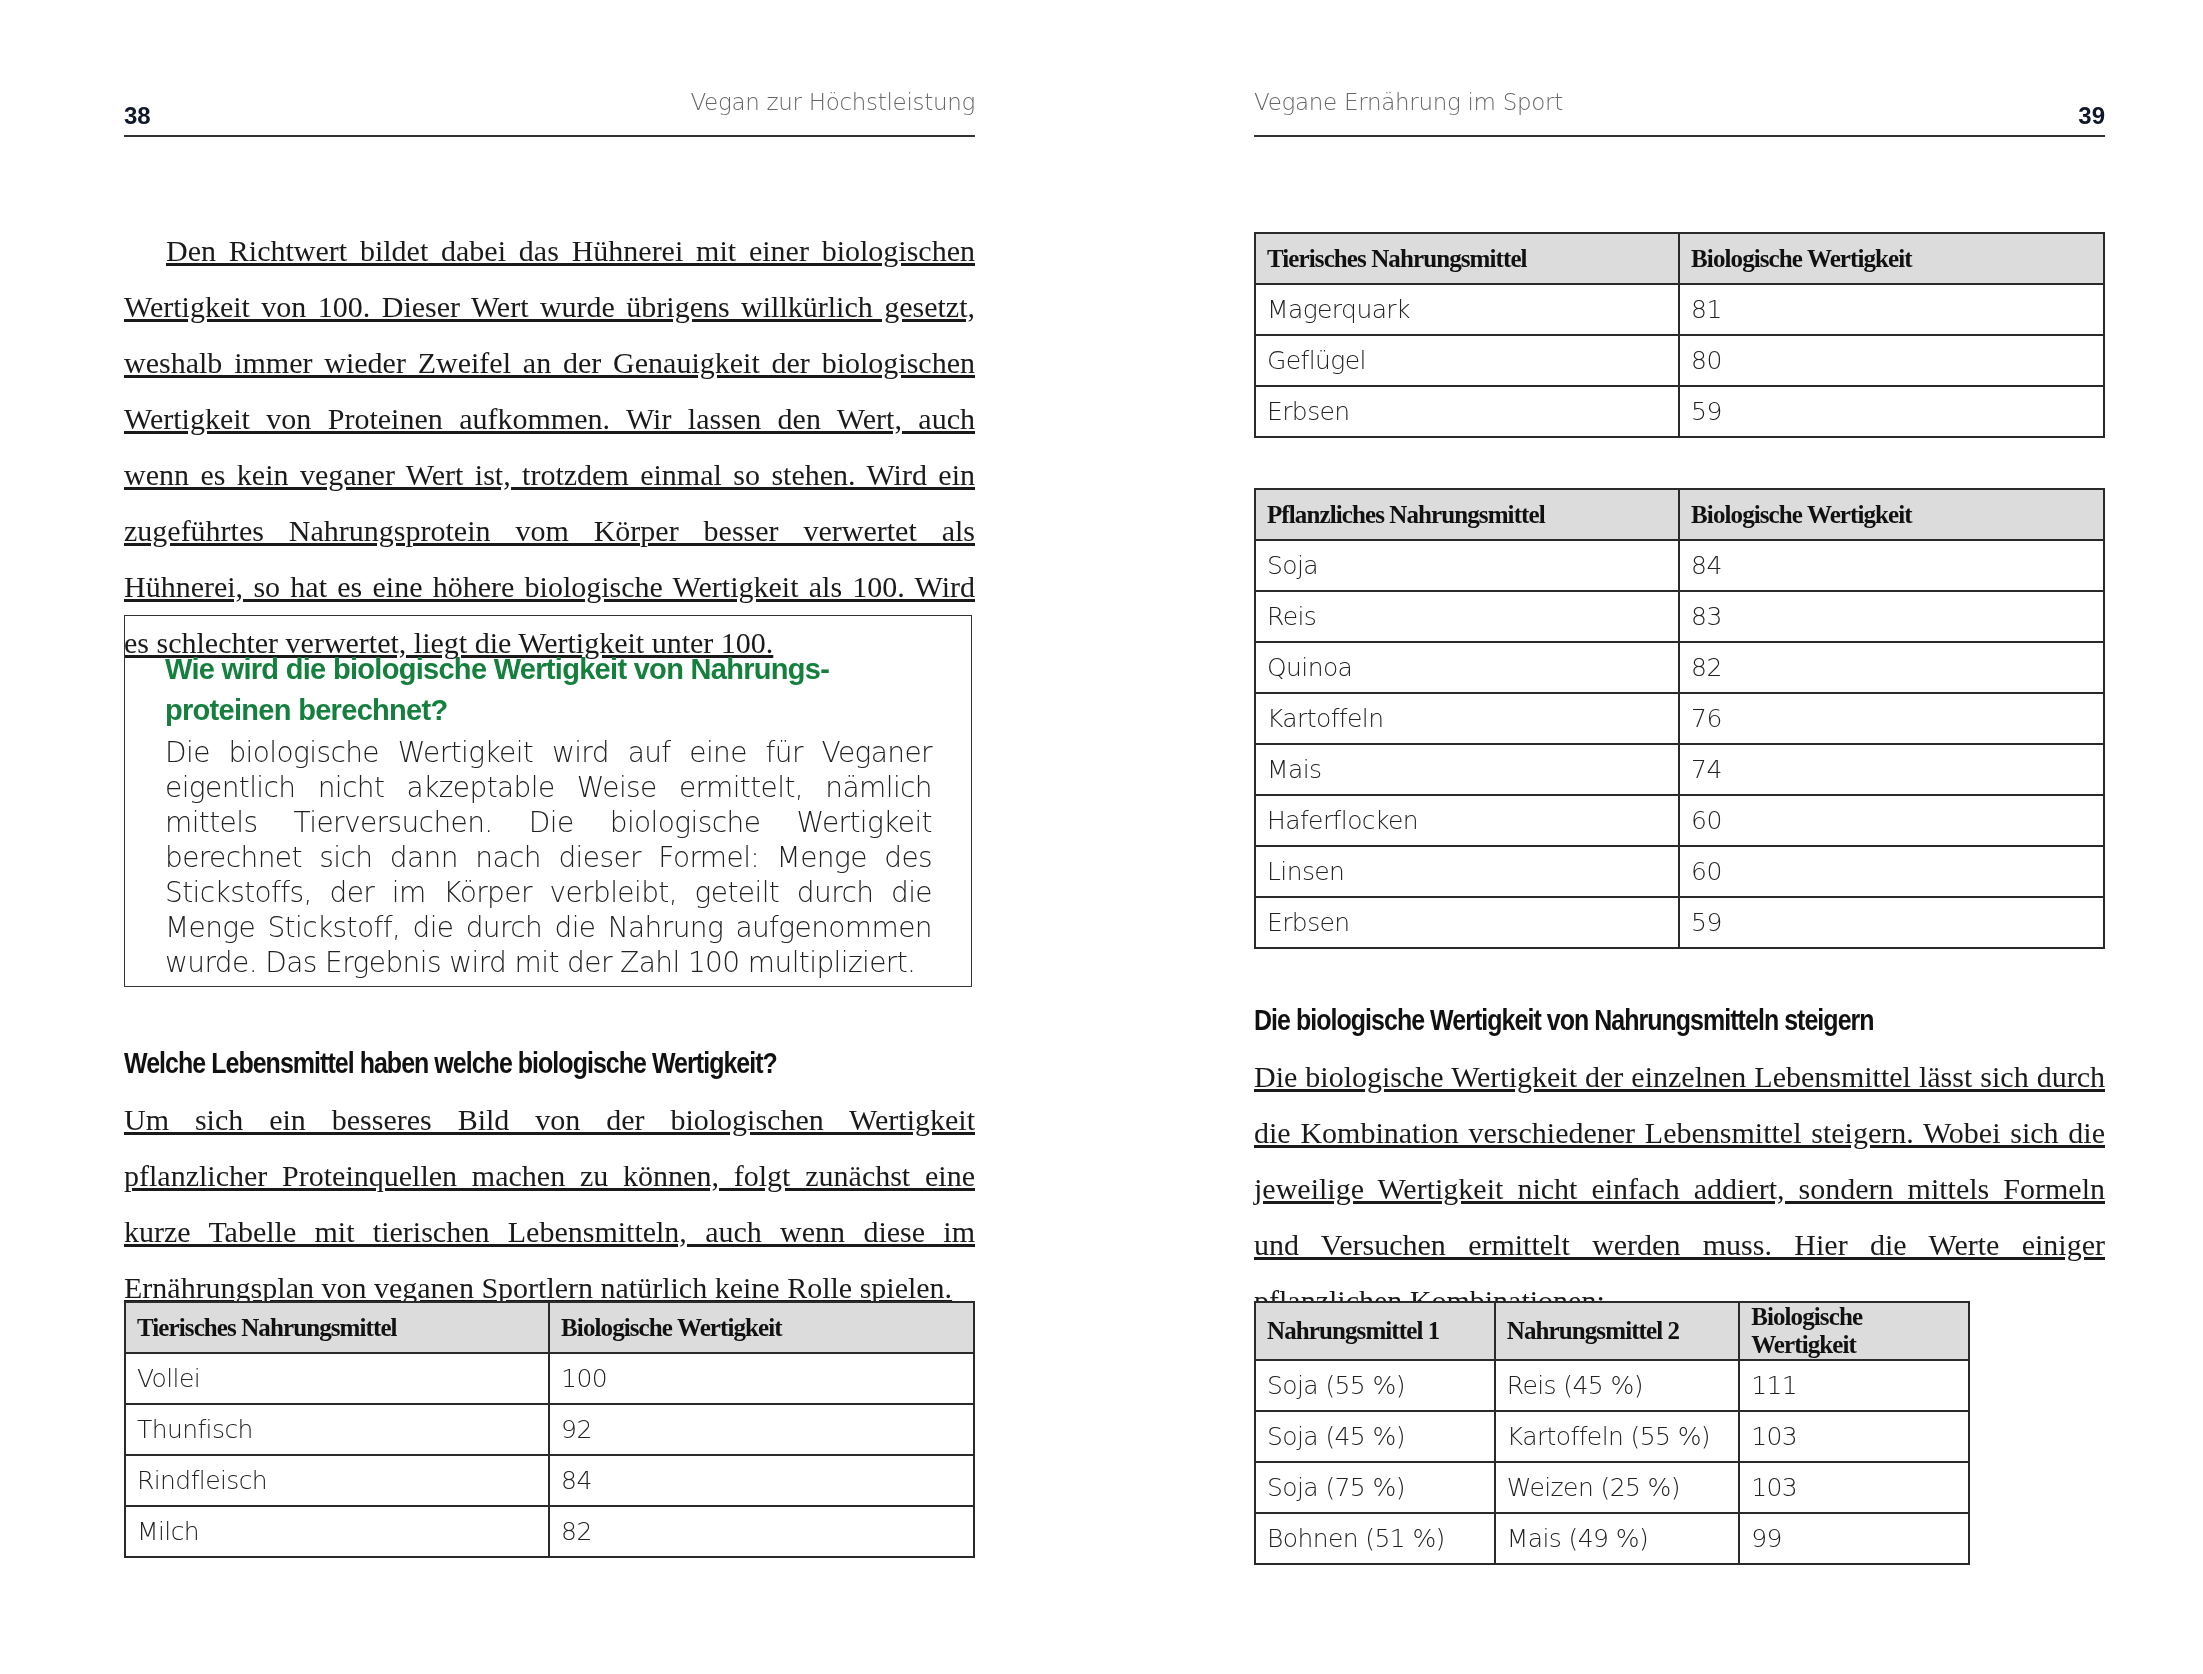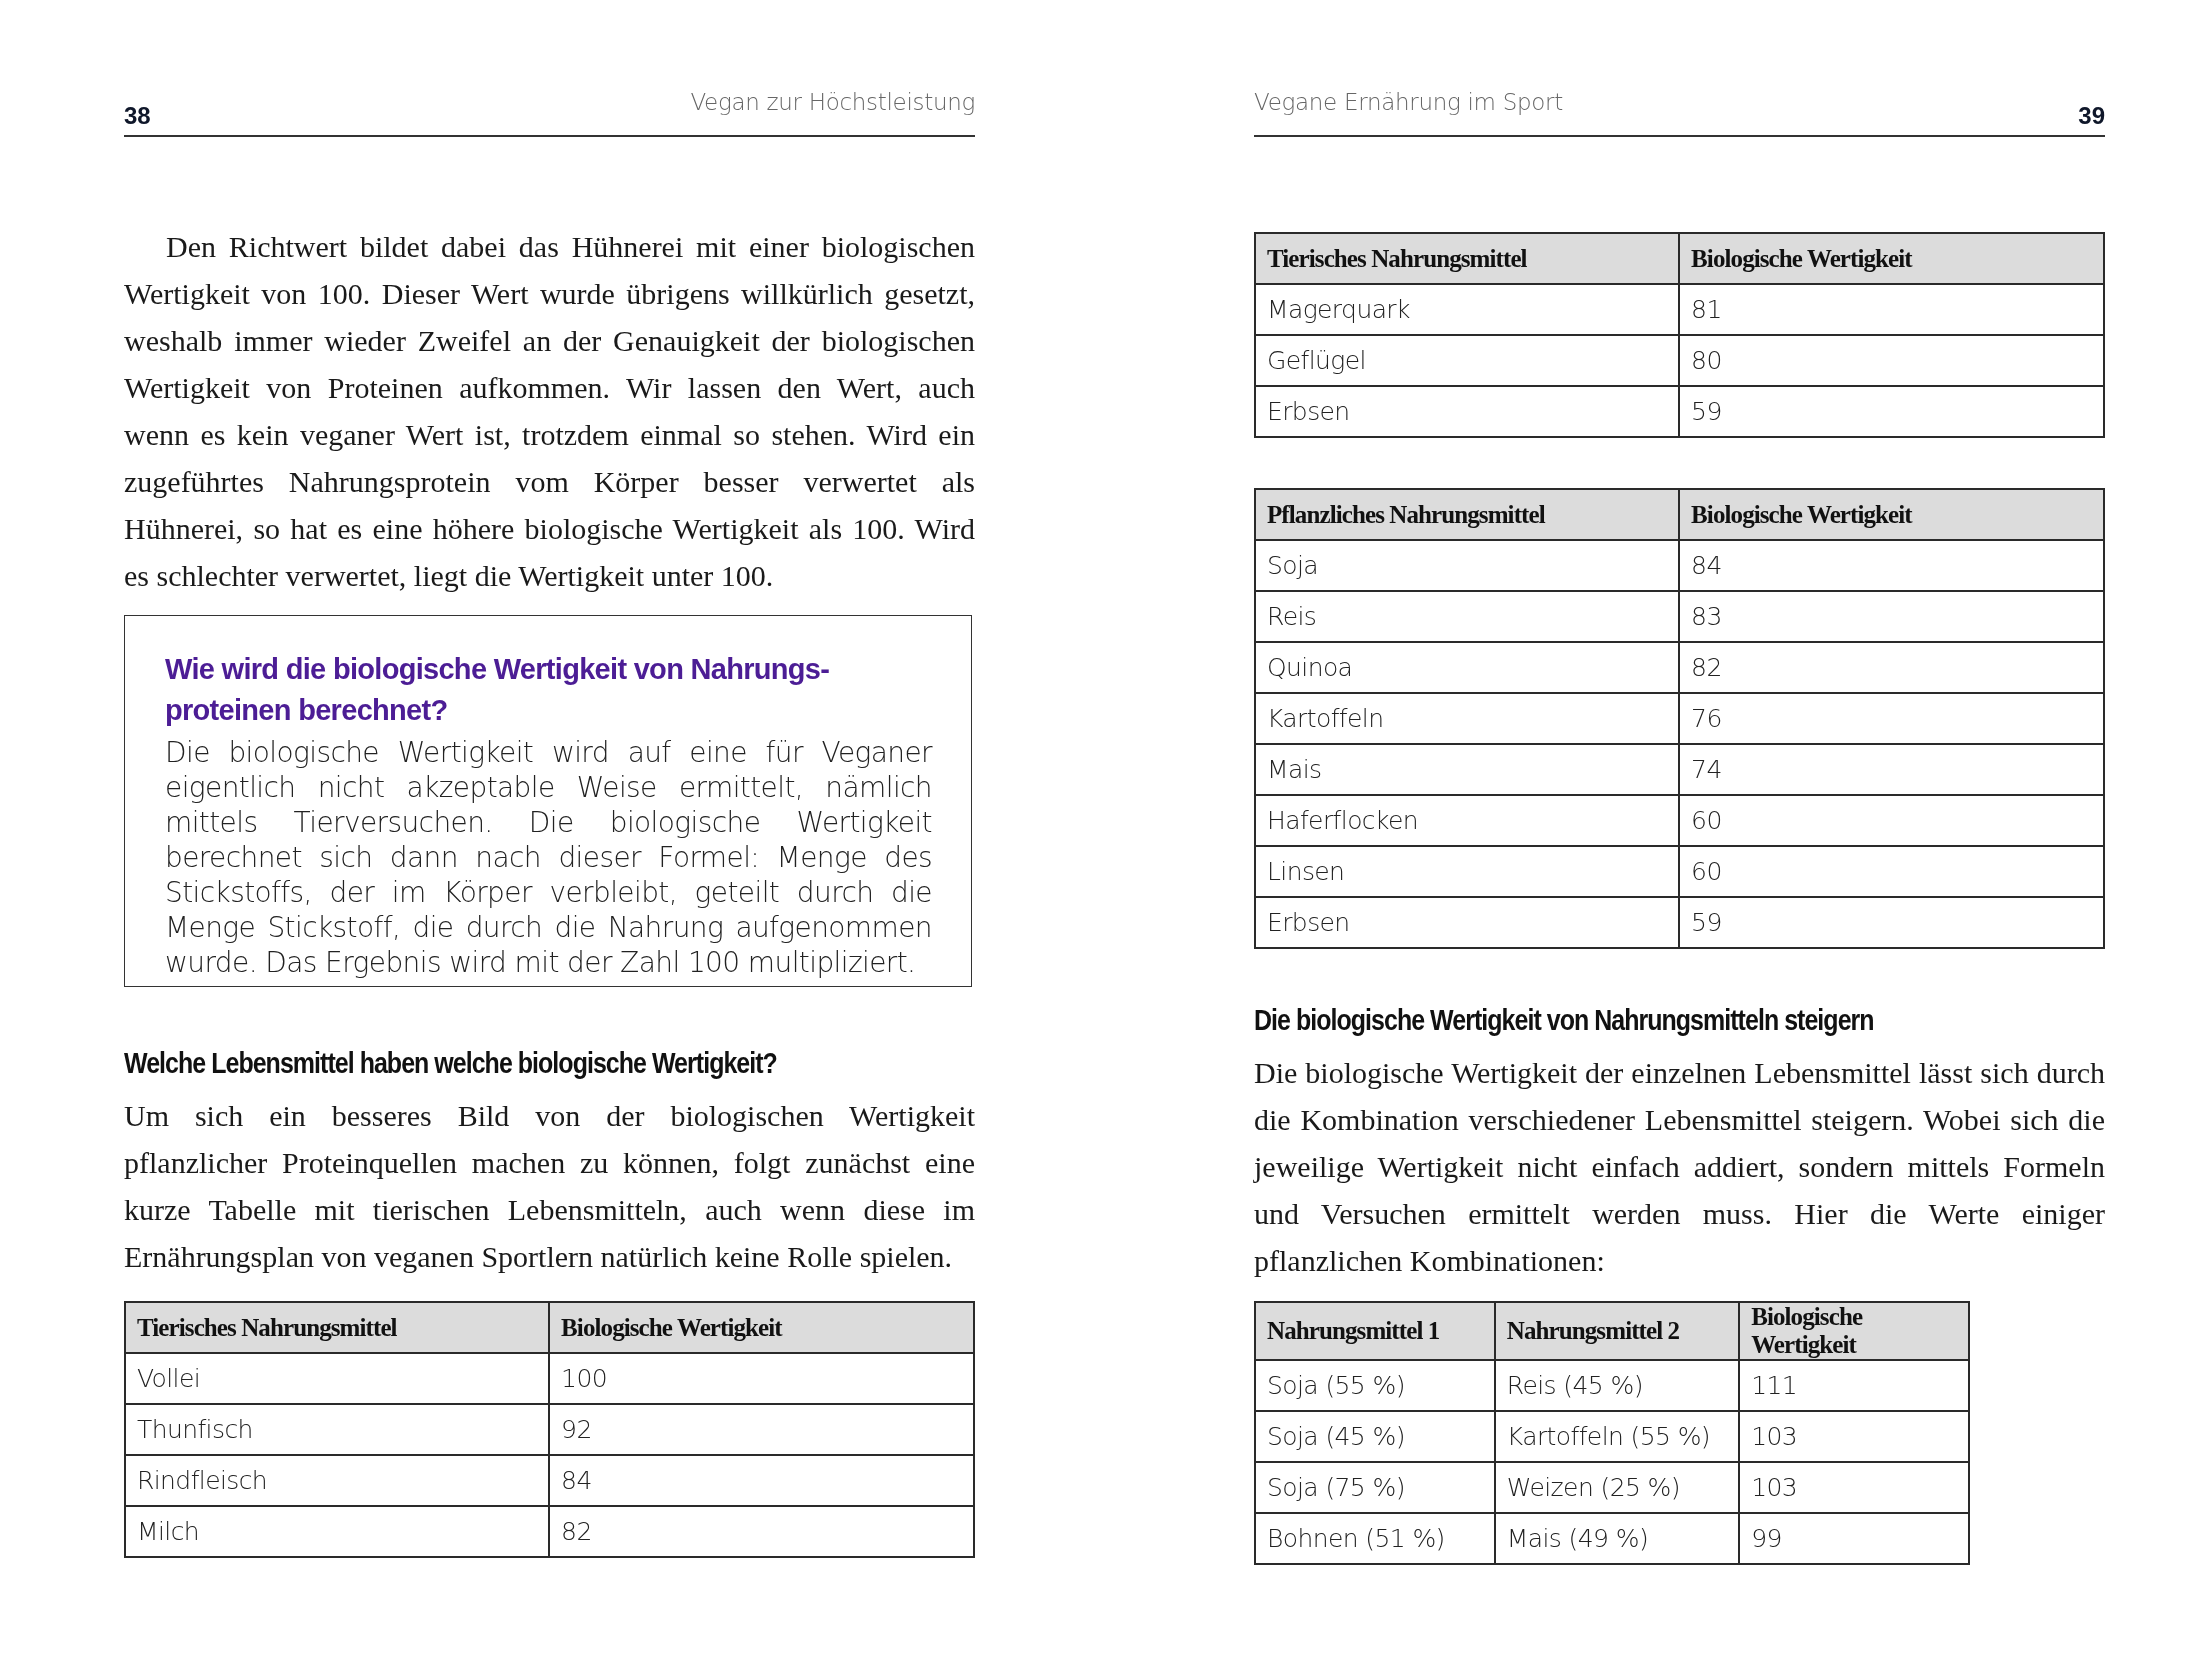--- a/index.html
+++ b/index.html
@@ -8,26 +8,26 @@
   .page.left { left:124px; }
   .page.right { left:1254px; }
   .header { position:absolute; top:84px; left:0; width:100%; height:51px; border-bottom:2.8px solid #333; }
   .header .num { position:absolute; top:18px; font-family:"Liberation Sans", sans-serif; font-weight:bold; font-size:24px; color:#0f172a; }
   .header .title { position:absolute; top:4.6px; font-family:"DejaVu Sans", sans-serif; font-weight:200; font-size:23px; color:#666; letter-spacing:-0.3px; }
   .left .header .num { left:0; }
   .left .header .title { right:0;text-align:center; }
   .right .header .num { right:0; }
   .right .header .title { left:0; }
 
-  .serif-text { font-family:"Liberation Serif", serif; font-size:30px; line-height:47px; text-align:justify; color:#1a1a1a; margin:0; }
+  .serif-text { font-family:"Liberation Serif", serif; font-size:30px; line-height:56px; text-align:justify; color:#1a1a1a; margin:0;text-decoration:underline; }
   .serif-text.indent { text-indent:42px; }
   .sans-head { font-family:"Liberation Sans", sans-serif; font-weight:bold; font-size:29px; letter-spacing:-1.1px; color:#111; margin:0; transform:scaleX(0.86); transform-origin:left center; white-space:nowrap; }
 
   .infobox { position:absolute; left:0; top:615px; width:848px; height:372px; border:1.8px solid #333; box-sizing:border-box; padding:33px 39px 0 40px; }
-  .infobox .box-title { font-family:"Liberation Sans", sans-serif; font-weight:bold; font-size:29px; line-height:41px; letter-spacing:-0.7px; color:#4c1d95; margin:0 0 3.7px 0; }
+  .infobox .box-title { font-family:"Liberation Sans", sans-serif; font-weight:bold; font-size:29px; line-height:41px; letter-spacing:-0.7px; color:#15803d; margin:0 0 3.7px 0; }
   .infobox .box-text { font-family:"DejaVu Sans", sans-serif; font-weight:200; font-size:28px; line-height:35px; text-align:justify; color:#222; margin:0; letter-spacing:-0.6px; }
 
   table.bw { position:absolute; left:0; border-collapse:collapse; font-family:"DejaVu Sans", sans-serif; }
   table.bw th, table.bw td { border:2.8px solid #2a2a2a; height:46px; padding:0 11px; text-align:left; vertical-align:middle; }
   table.bw th { background:#dcdcdc; font-family:Liberation Serif, serif; font-weight:bold; font-size:25px; letter-spacing:-0.9px; color:#111; }
   table.bw td { font-size:25px; font-weight:200; color:#222; letter-spacing:-0.6px; }
   table.bw tr { height:51px; }
 </style>
 </head>
 <body>

